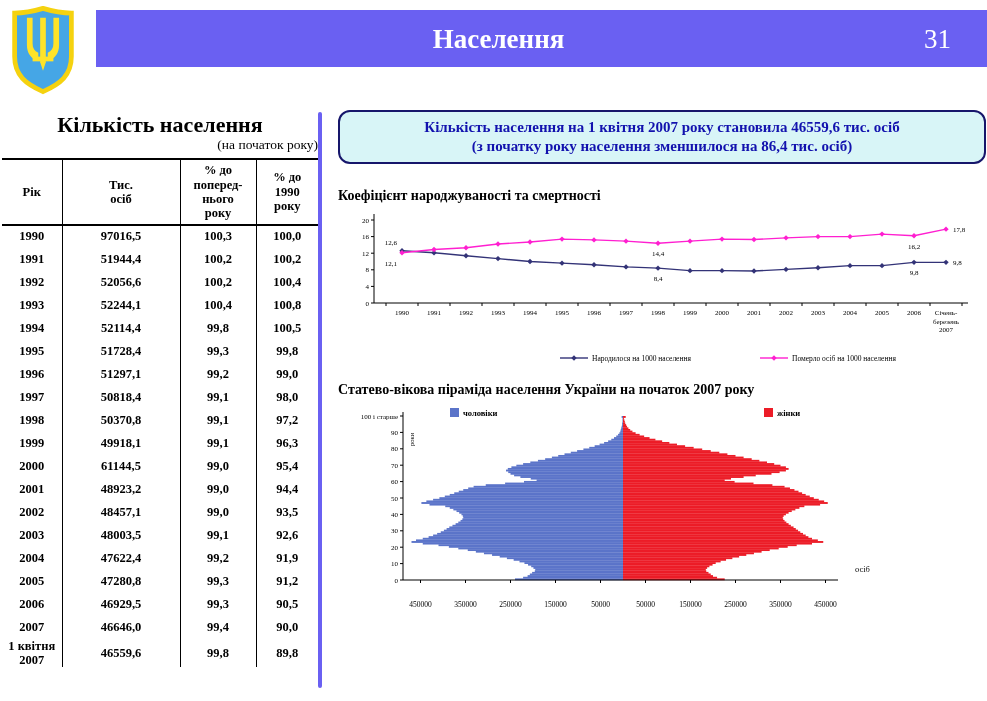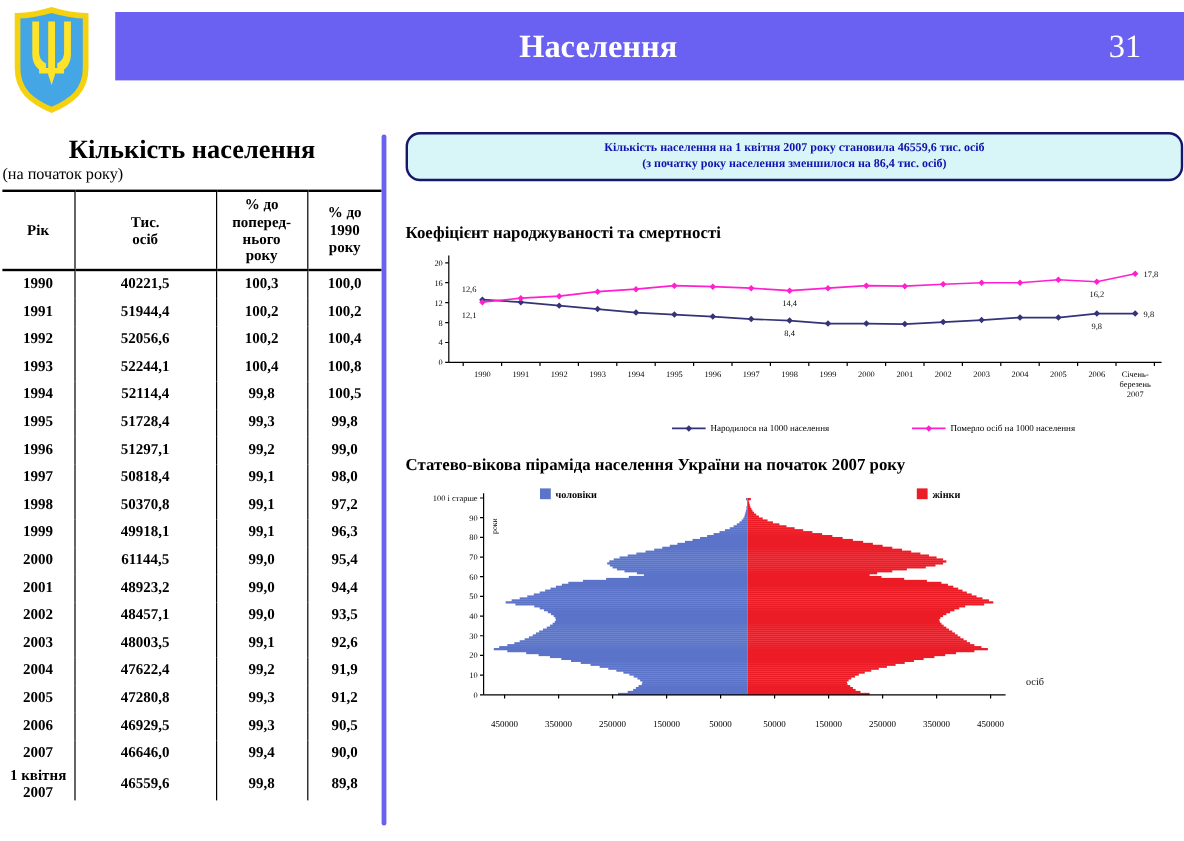--- a/index.html
+++ b/index.html
@@ -6,32 +6,32 @@
   .slide{position:relative;width:987px;height:701px;background:#fff;overflow:hidden;
          font-family:"Liberation Serif",serif;color:#000;}
   .emblem{position:absolute;left:8px;top:2px;width:70px;height:96px;}
   .banner{position:absolute;left:96px;top:10px;width:891px;height:57px;background:#6a60f2;}
   .banner .title{position:absolute;left:0;right:110px;top:50%;transform:translateY(-50%);
                  text-align:center;color:#fff;font-size:27px;font-weight:bold;padding-left:24px;}
   .banner .pagenum{position:absolute;right:36px;top:50%;transform:translateY(-50%);
                    color:#fff;font-size:27px;font-weight:normal;}
   .left-col{position:absolute;left:2px;top:112px;width:316px;}
   .tbl-title{text-align:center;font-weight:bold;font-size:22px;line-height:1.15;}
-  .tbl-sub{text-align:left;font-size:13.5px;margin-bottom:5px;}
+  .tbl-sub{text-align:right;font-size:13.5px;margin-bottom:5px;}
   table.poptable{border-collapse:collapse;width:100%;table-layout:fixed;}
   .poptable th{border-top:2px solid #000;border-bottom:2px solid #000;
                font-size:12.5px;font-weight:bold;white-space:pre-line;
                padding:3px 1px;vertical-align:middle;text-align:center;line-height:1.15;}
   .poptable td{font-weight:bold;font-size:12.5px;text-align:center;height:23px;
                padding:0 2px;white-space:pre-line;line-height:1.1;}
   .poptable th:not(:last-child), .poptable td:not(:last-child){border-right:1.3px solid #000;}
   .divider{position:absolute;left:318px;top:112px;width:4px;height:576px;background:#6a60f2;border-radius:2px;}
   .right-col{position:absolute;left:338px;top:110px;width:648px;}
   .info-box{border:2px solid #16166b;border-radius:12px;background:#d8f5f7;color:#1212ae;
-            font-weight:bold;font-size:10px;text-align:center;padding:6px 16px;margin-bottom:36px;line-height:1.25;}
+            font-weight:bold;font-size:15px;text-align:center;padding:6px 16px;margin-bottom:24px;line-height:1.25;}
   .chart-title{text-align:left;font-weight:bold;font-size:14px;margin:4px 0 2px 0;}
   svg.chart{display:block;}
   svg text{font-family:"Liberation Serif",serif;fill:#000;}
 </style>
 </head>
 <body>
 
 <div class="slide">
 
   <div class="emblem">
@@ -71,21 +71,21 @@
 нього
 року</th>
           <th>% до
 1990
 року</th>
         </tr>
       </thead>
       <tbody id="tbl-body">
           <tr>
             <td>1990</td>
-            <td>40221,5</td>
+            <td>97016,5</td>
             <td>100,3</td>
             <td>100,0</td>
           </tr>
           <tr>
             <td>1991</td>
             <td>51944,4</td>
             <td>100,2</td>
             <td>100,2</td>
           </tr>
           <tr>

